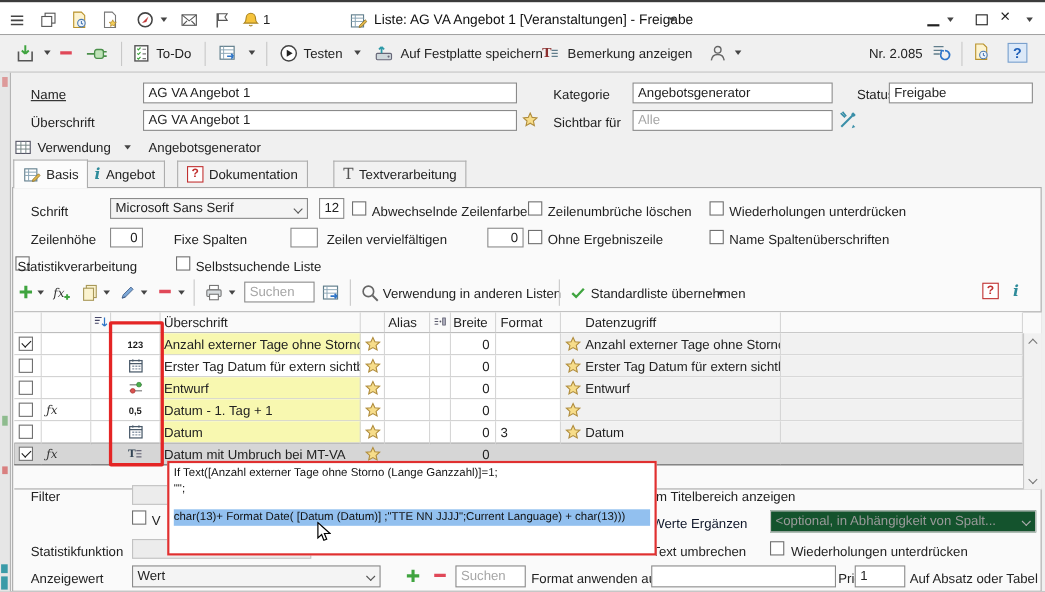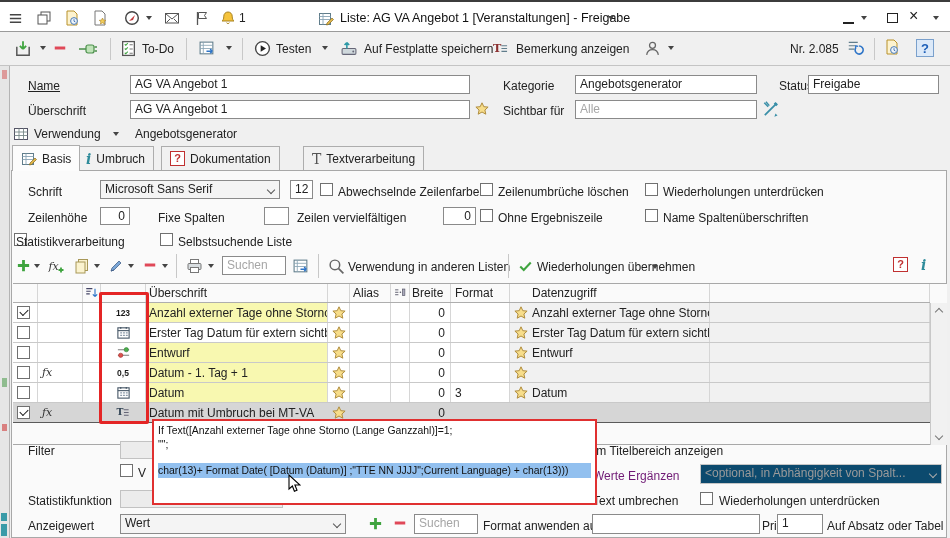--- a/index.html
+++ b/index.html
@@ -1,29 +1,29 @@
 <!DOCTYPE html>
 <html><head>
 <meta charset="utf-8">
 <style>
   * { margin:0; padding:0; box-sizing:border-box; }
   body { font-family:"Liberation Sans", sans-serif; background:#888; }
   .win { position:relative; width:950px; height:538px; background:#f0f0f0; overflow:hidden;
          outline:1px solid #9a9a9a; font-size:12px; color:#222; }
   .abs { position:absolute; }
   .lbl { position:absolute; white-space:nowrap; font-size:12px; color:#222; }
-  .lbl.gray { color:#701a75; }
+  .lbl.gray { color:#0f172a; }
   .fld { position:absolute; background:#fff; border:1px solid #8a8a8a; font-size:12px;
          padding:1px 4px; white-space:nowrap; overflow:hidden; }
   .fld.gray { background:#ececec; border-color:#c2c2c2; color:#9a9a9a; }
   .fld.num { text-align:right; }
   .ph { color:#a6a6a6; }
   .sel-box { position:absolute; background:#f4f4f4; border:1px solid #8a8a8a; font-size:12px;
              padding:1px 18px 1px 4px; white-space:nowrap; overflow:hidden; }
-  .sel-box.gray { background:#0c4a6e; border-color:#c6c6c6; color:#9a9a9a; }
+  .sel-box.gray { background:#14532d; border-color:#c6c6c6; color:#9a9a9a; }
   .chev { position:absolute; right:5px; top:6px; width:6px; height:6px;
           border-right:1.5px solid #555; border-bottom:1.5px solid #555; transform:rotate(45deg); }
   .sel-box.gray .chev { border-color:#aaa; }
   .car { position:absolute; width:0; height:0; border-left:3.5px solid transparent;
          border-right:3.5px solid transparent; border-top:4.5px solid #444; }
   .chk { position:absolute; width:13px; height:13px; background:#fff; border:1px solid #707070; }
   .chk.on::after { content:""; position:absolute; left:2px; top:2px; width:7px; height:4px;
                    border-left:1.6px solid #1a1a1a; border-bottom:1.6px solid #1a1a1a; transform:rotate(-45deg); }
   .sep-v { position:absolute; width:1px; background:#c8c8c8; }
   .ic { display:inline-block; line-height:0; }
@@ -263,21 +263,21 @@
   <div class="tab active" style="left:12px;">
     <span class="ic"><svg width="16" height="16" viewBox="0 0 16 16">
           <rect x="1.5" y="2.5" width="11" height="11" fill="#fff" stroke="#607d8b"></rect>
           <path d="M1.5 5.5h11M1.5 8.5h11M5 2.5v11" stroke="#8aa5b5" stroke-width=".9"></path>
           <path d="M9 12l5-5 1.5 1.5-5 5-2 .5z" fill="#e0b64c" stroke="#8a6d20" stroke-width=".7"></path>
         </svg></span>
     <span>Basis</span>
   </div>
   <div class="tab" style="left:77px;">
     <span class="ibox">i</span>
-    <span>Umbruch</span>
+    <span>Angebot</span>
   </div>
   <div class="tab" style="left:161px;">
     <span class="qbox">?</span>
     <span>Dokumentation</span>
   </div>
   <div class="tab" style="left:303px;">
     <span class="tserif">T</span>
     <span>Textverarbeitung</span>
   </div>
 
@@ -349,21 +349,21 @@
   <span class="sep-v" style="left:318px; top:254px; height:24px;"></span>
   <span class="ic abs" style="left:328px; top:258px;"><svg width="17" height="17" viewBox="0 0 16 16">
         <circle cx="6.5" cy="6.5" r="4.5" fill="none" stroke="#666" stroke-width="1.4"></circle>
         <path d="M10 10l4.5 4.5" stroke="#666" stroke-width="1.6"></path>
       </svg></span>
   <span class="lbl" style="left:348px; top:260px;">Verwendung in anderen Listen</span>
   <span class="sep-v" style="left:508px; top:254px; height:24px;"></span>
   <span class="ic abs" style="left:518px; top:259px;"><svg width="15" height="14" viewBox="0 0 16 16">
         <path d="M2 8.5l4 4L14 4" fill="none" stroke="#3fa43f" stroke-width="2.4"></path>
       </svg></span>
-  <span class="lbl" style="left:537px; top:260px;">Wiederholungen übernehmen</span>
+  <span class="lbl" style="left:537px; top:260px;">Standardliste übernehmen</span>
   <span class="car" style="left:652px; top:265px;"></span>
   <span class="qbox abs" style="left:893px; top:257px;">?</span>
   <span class="ibox abs" style="left:921px; top:258px;">i</span>
 
   <div class="grid">
     <div class="trow thead">
       <div class="c c-check"></div>
         <div class="c c-fx"></div>
       <div class="c c-sort">
           <span class="ic"><svg width="15" height="14" viewBox="0 0 16 16">

